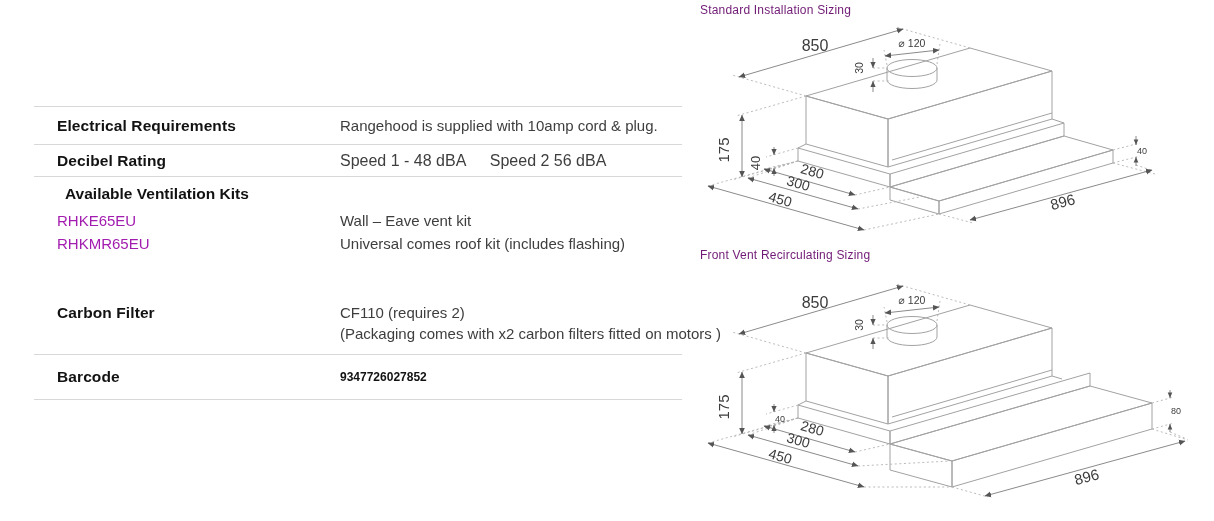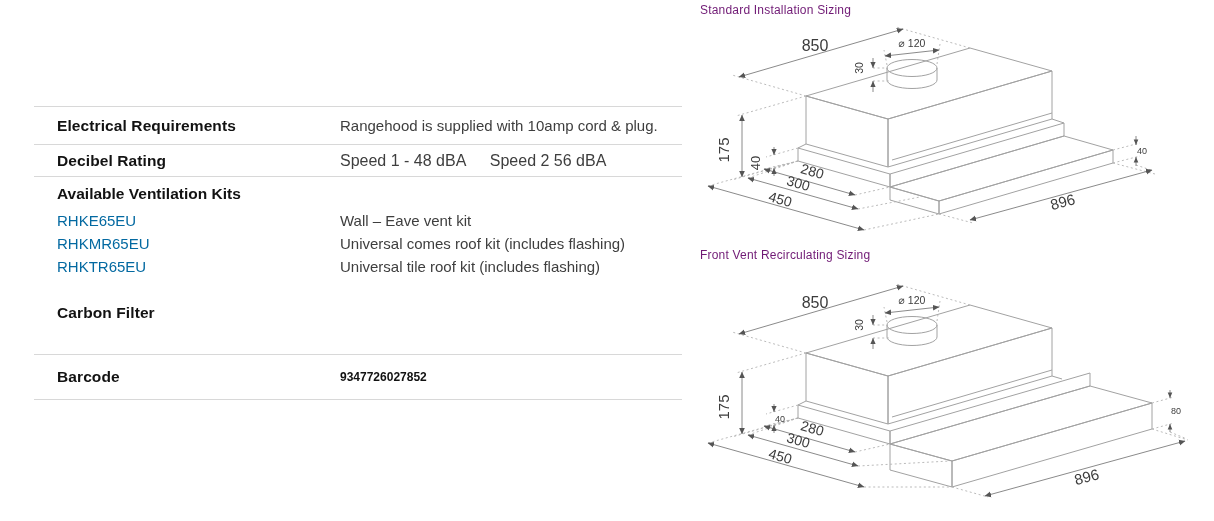--- a/index.html
+++ b/index.html
@@ -9,24 +9,24 @@
   
   .spec{position:absolute;left:34px;top:106px;width:648px;}
   .row{box-sizing:border-box;padding-left:23px;display:flex;}
   .lbl{width:283px;flex:none;font-weight:bold;font-size:15.5px;color:#121212;letter-spacing:.1px;}
   .val{flex:1;font-size:15px;color:#3e3e3e;white-space:nowrap;}
   .r-elec{height:39px;border-top:1px solid #d8d8d8;border-bottom:1px solid #d8d8d8;align-items:center;}
   .r-dec{height:32px;border-bottom:1px solid #d8d8d8;align-items:center;}
   .r-dec .val{font-size:16px;}
   .sp1{margin-right:19px;}
   .r-vent{height:122px;display:block;padding-top:8px;}
-  .vent-head{font-weight:bold;font-size:15.5px;color:#121212;line-height:17px;}
+  .vent-head{font-weight:bold;font-size:15.5px;color:#121212;line-height:17px;margin-left:8px;}
   .kits{margin-top:7px;}
   .kit-row{display:flex;line-height:23px;}
-  .kit-code{width:283px;flex:none;font-size:15px;color:#0369a1;}
+  .kit-code{width:283px;flex:none;font-size:15px;color:#a21caf;}
   .kit-desc{flex:1;font-size:15px;color:#3e3e3e;white-space:nowrap;}
   .r-carbon{height:56px;border-bottom:1px solid #d8d8d8;align-items:flex-start;}
   .r-carbon .lbl,.r-carbon .val{line-height:21px;padding-top:3px;}
   .r-barcode{height:45px;border-bottom:1px solid #d8d8d8;align-items:center;}
   .r-barcode .val{font-weight:bold;font-size:12px;color:#121212;}
 
   
   .diagram{position:absolute;left:700px;width:514px;}
   .d1{top:0;height:245px;}
   .d2{top:245px;height:276px;}
@@ -66,29 +66,29 @@
       <div class="vent-head">Available Ventilation Kits</div>
       <div class="kits">
         <div class="kit-row">
           <div class="kit-code">RHKE65EU</div>
           <div class="kit-desc">Wall – Eave vent kit</div>
         </div>
         <div class="kit-row">
           <div class="kit-code">RHKMR65EU</div>
           <div class="kit-desc">Universal comes roof kit (includes flashing)</div>
         </div>
-        <div class="kit-row">
-          <div class="kit-code">RHKTR65EU</div>
-          <div class="kit-desc">Universal tile roof kit (includes flashing)</div>
-        </div>
       </div>
     </div>
 
     <div class="row r-carbon">
       <div class="lbl">Carbon Filter</div>
+      <div class="val">
+        <div>CF110 (requires 2)</div>
+        <div>(Packaging comes with x2 carbon filters fitted on motors )</div>
+      </div>
     </div>
 
     <div class="row r-barcode">
       <div class="lbl">Barcode</div>
       <div class="val">9347726027852</div>
     </div>
 
   </section>
 
   <section class="diagram d1">

